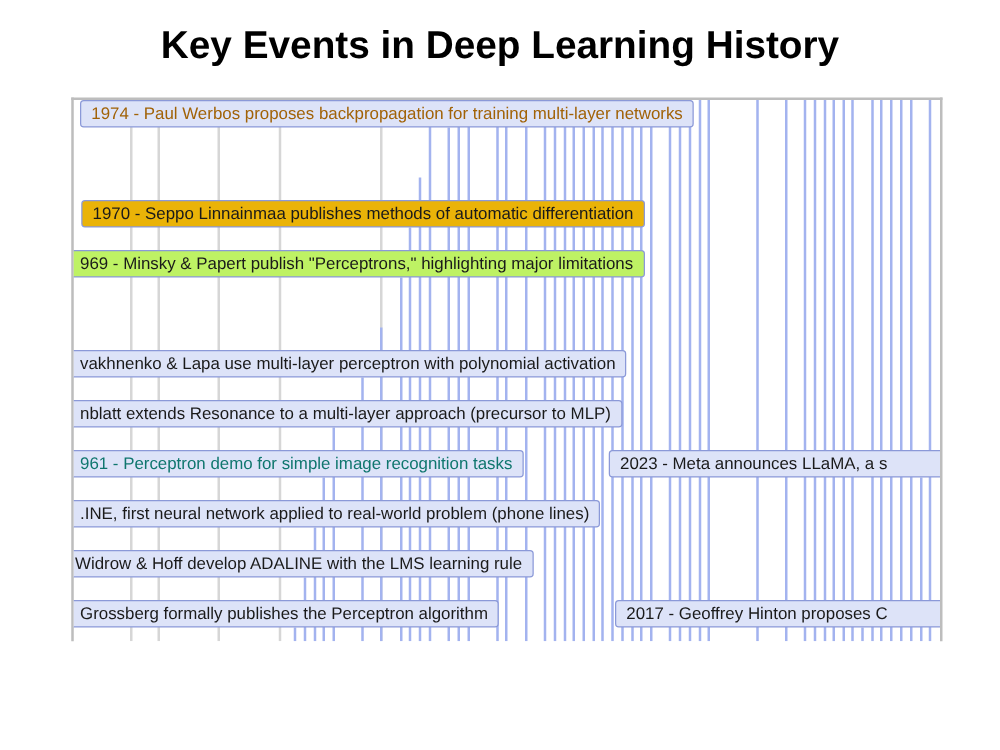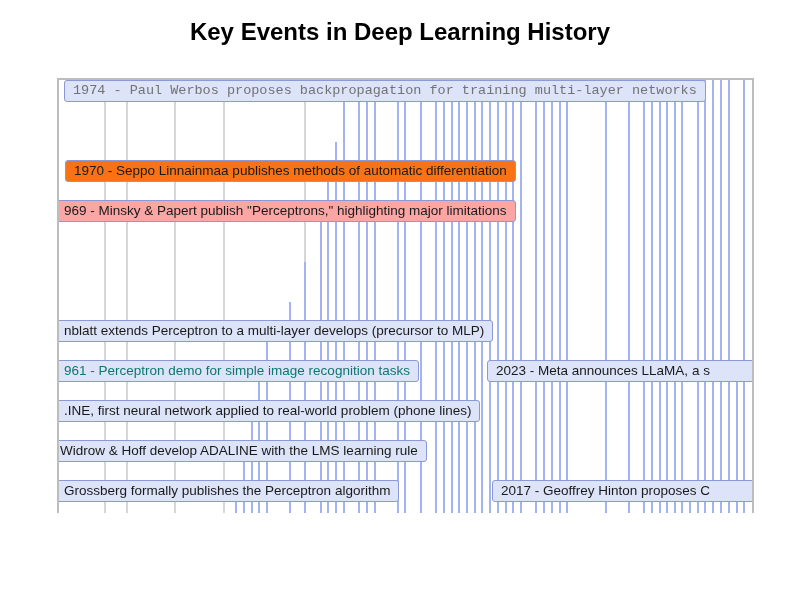--- a/index.html
+++ b/index.html
@@ -1,19 +1,19 @@
 <!DOCTYPE html>
 <html><head>
 <meta charset="utf-8">
 <style>
   html,body{margin:0;padding:0;background:#ffffff;}
   .stage{position:relative;width:800px;height:600px;background:#ffffff;overflow:hidden;
          font-family:"Liberation Sans",sans-serif;}
   .title{position:absolute;left:0;top:18px;width:800px;text-align:center;
-         font-size:24px;font-weight:bold;color:#000;letter-spacing:0px;}
+         font-size:31px;font-weight:bold;color:#000;letter-spacing:0px;}
   .plot{position:absolute;overflow:hidden;background:#ffffff;
         border-top:2px solid #bdbdbd;border-left:2px solid #bdbdbd;border-right:2px solid #bdbdbd;
         box-sizing:content-box;}
   .vline{position:absolute;top:0;width:2px;}
   .event-box{position:absolute;height:22px;box-sizing:border-box;
              background:#dde3f8;border:1.5px solid #8b99d8;border-radius:3px;
              font-size:13.5px;color:#1a1a1a;line-height:19px;padding:0 8px;
              white-space:nowrap;overflow:hidden;}
 </style>
 </head>
@@ -58,30 +58,31 @@
       <div class="vline" style="left: 607px; top: 0px; height: 433px; background: rgb(163, 179, 239);"></div>
       <div class="vline" style="left: 615px; top: 0px; height: 433px; background: rgb(163, 179, 239);"></div>
       <div class="vline" style="left: 622px; top: 0px; height: 433px; background: rgb(163, 179, 239);"></div>
       <div class="vline" style="left: 638px; top: 0px; height: 433px; background: rgb(163, 179, 239);"></div>
       <div class="vline" style="left: 645px; top: 0px; height: 433px; background: rgb(163, 179, 239);"></div>
       <div class="vline" style="left: 653px; top: 0px; height: 433px; background: rgb(163, 179, 239);"></div>
       <div class="vline" style="left: 661px; top: 0px; height: 433px; background: rgb(163, 179, 239);"></div>
       <div class="vline" style="left: 669px; top: 0px; height: 433px; background: rgb(163, 179, 239);"></div>
       <div class="vline" style="left: 684px; top: 0px; height: 433px; background: rgb(163, 179, 239);"></div>
       <div class="vline" style="left: 299px; top: 22px; height: 411px; background: rgb(163, 179, 239);"></div>
-      <div class="event-box" style="left: 5px; top: 0px; background: rgb(221, 227, 248); border-color: rgb(139, 153, 216); color: #737373; font-family: Liberation Mono, monospace;">1974 - Paul Werbos proposes backpropagation for training multi-layer networks</div>
+      <div class="event-box" style="left: 5px; top: 0px; background: rgb(221, 227, 248); border-color: rgb(139, 153, 216); color: #a16207;">1974 - Paul Werbos proposes backpropagation for training multi-layer networks</div>
       <div class="vline" style="left: 276px; top: 62px; height: 371px; background: rgb(163, 179, 239);"></div>
       <div class="vline" style="left: 268px; top: 102px; height: 331px; background: rgb(163, 179, 239);"></div>
-      <div class="event-box" style="left: 6px; top: 80px; background: #f97316; border-color: rgb(139, 153, 216); color: rgb(26, 26, 26);">1970 - Seppo Linnainmaa publishes methods of automatic differentiation</div>
+      <div class="event-box" style="left: 6px; top: 80px; background: #eab308; border-color: rgb(139, 153, 216); color: rgb(26, 26, 26);">1970 - Seppo Linnainmaa publishes methods of automatic differentiation</div>
       <div class="vline" style="left: 261px; top: 142px; height: 291px; background: rgb(163, 179, 239);"></div>
-      <div class="event-box" style="left: -4px; top: 120px; background: #fca5a5; border-color: rgb(139, 153, 216); color: rgb(26, 26, 26);">969 - Minsky &amp; Papert publish "Perceptrons," highlighting major limitations</div>
+      <div class="event-box" style="left: -4px; top: 120px; background: #bef264; border-color: rgb(139, 153, 216); color: rgb(26, 26, 26);">969 - Minsky &amp; Papert publish "Perceptrons," highlighting major limitations</div>
       <div class="vline" style="left: 245px; top: 182px; height: 251px; background: rgb(163, 179, 239);"></div>
       <div class="vline" style="left: 230px; top: 222px; height: 211px; background: rgb(163, 179, 239);"></div>
+      <div class="event-box" style="left: -4px; top: 200px; background: rgb(221, 227, 248); border-color: rgb(139, 153, 216); color: rgb(26, 26, 26);">vakhnenko &amp; Lapa use multi-layer perceptron with polynomial activation</div>
       <div class="vline" style="left: 207px; top: 262px; height: 171px; background: rgb(163, 179, 239);"></div>
-      <div class="event-box" style="left: -4px; top: 240px; background: rgb(221, 227, 248); border-color: rgb(139, 153, 216); color: rgb(26, 26, 26);">nblatt extends Perceptron to a multi-layer develops (precursor to MLP)</div>
+      <div class="event-box" style="left: -4px; top: 240px; background: rgb(221, 227, 248); border-color: rgb(139, 153, 216); color: rgb(26, 26, 26);">nblatt extends Resonance to a multi-layer approach (precursor to MLP)</div>
       <div class="vline" style="left: 199px; top: 302px; height: 131px; background: rgb(163, 179, 239);"></div>
       <div class="event-box" style="left: -4px; top: 280px; background: rgb(221, 227, 248); border-color: rgb(139, 153, 216); color: #0f766e;">961 - Perceptron demo for simple image recognition tasks</div>
       <div class="vline" style="left: 677px; top: 302px; height: 131px; background: rgb(163, 179, 239);"></div>
       <div class="event-box" style="left: 428px; top: 280px; width: 320px; background: rgb(221, 227, 248); border-color: rgb(139, 153, 216); color: rgb(26, 26, 26);">2023 - Meta announces LLaMA, a s</div>
       <div class="vline" style="left: 192px; top: 342px; height: 91px; background: rgb(163, 179, 239);"></div>
       <div class="event-box" style="left: -4px; top: 320px; background: rgb(221, 227, 248); border-color: rgb(139, 153, 216); color: rgb(26, 26, 26);">.INE, first neural network applied to real-world problem (phone lines)</div>
       <div class="vline" style="left: 184px; top: 382px; height: 51px; background: rgb(163, 179, 239);"></div>
       <div class="event-box" style="left: -8px; top: 360px; background: rgb(221, 227, 248); border-color: rgb(139, 153, 216); color: rgb(26, 26, 26); text-align: center;">Widrow &amp; Hoff develop ADALINE with the LMS learning rule</div>
       <div class="vline" style="left: 176px; top: 422px; height: 11px; background: rgb(163, 179, 239);"></div>
       <div class="event-box" style="left: -4px; top: 400px; background: rgb(221, 227, 248); border-color: rgb(139, 153, 216); color: rgb(26, 26, 26);">Grossberg formally publishes the Perceptron algorithm</div>

